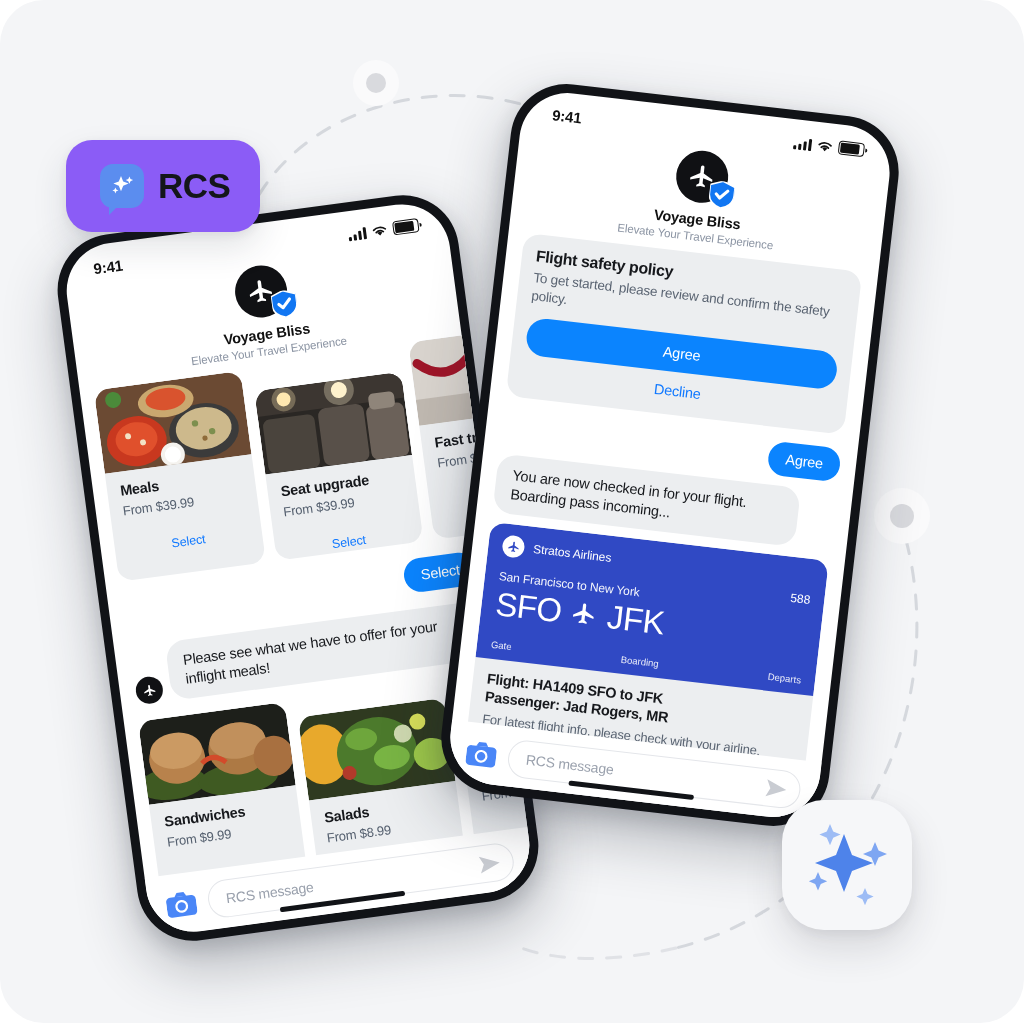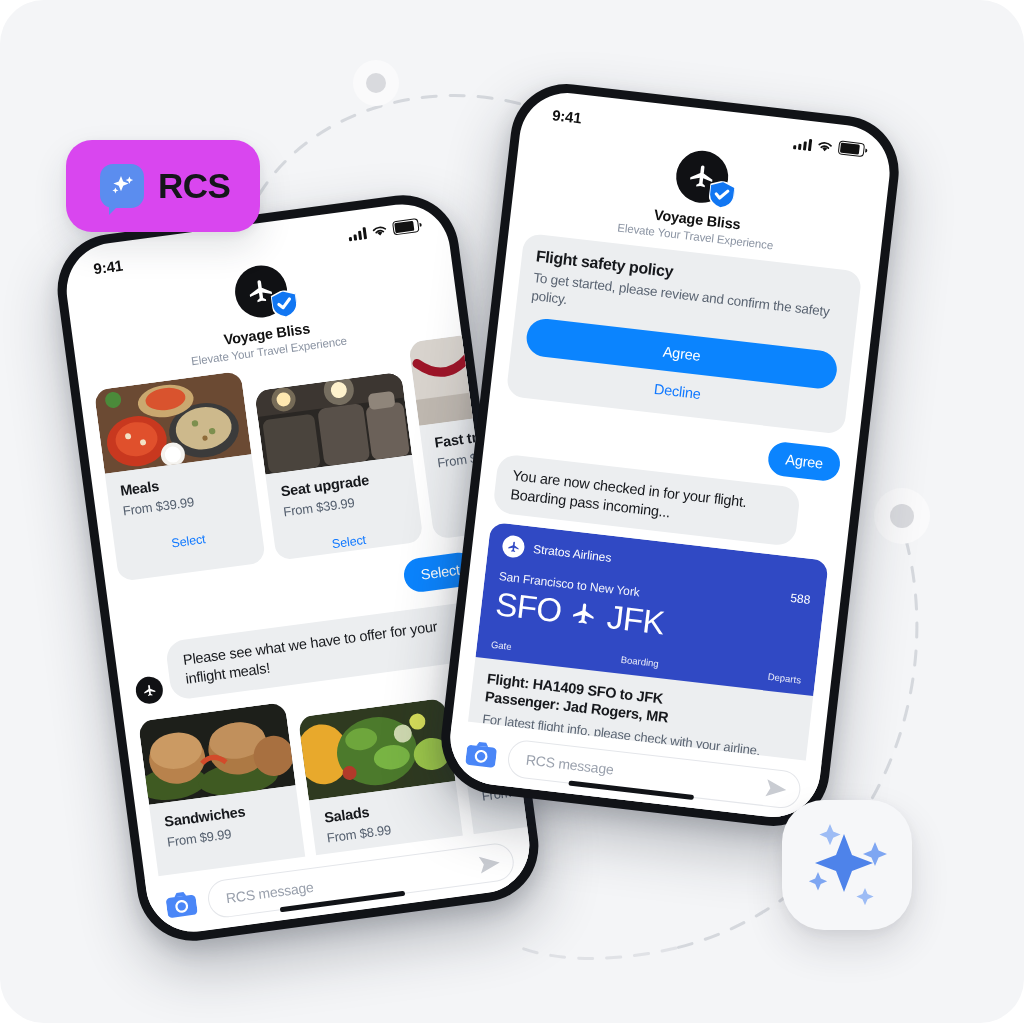--- a/index.html
+++ b/index.html
@@ -14,21 +14,21 @@
   }
 
   
   .arc-svg{position:absolute;left:0;top:0;width:1024px;height:1023px;pointer-events:none;}
   .dot-node{position:absolute;border-radius:50%;background:#d9dade;}
   .dot-halo{position:absolute;border-radius:50%;background:#fafafb;}
 
   
   #rcs-badge{
     position:absolute;left:66px;top:140px;width:194px;height:92px;
-    background:#d946ef;border-radius:26px;
+    background:#8b5cf6;border-radius:26px;
     box-shadow:0 16px 34px rgba(40,45,60,.13),0 3px 10px rgba(40,45,60,.07);
     display:flex;align-items:center;gap:14px;padding-left:34px;box-sizing:border-box;
     z-index:40;
   }
   #rcs-badge .chat-ico{
     width:44px;height:44px;border-radius:13px;background:#5b8def;
     position:relative;flex:none;
   }
   #rcs-badge .chat-ico:after{
     content:"";position:absolute;left:9px;bottom:-7px;width:12px;height:12px;

